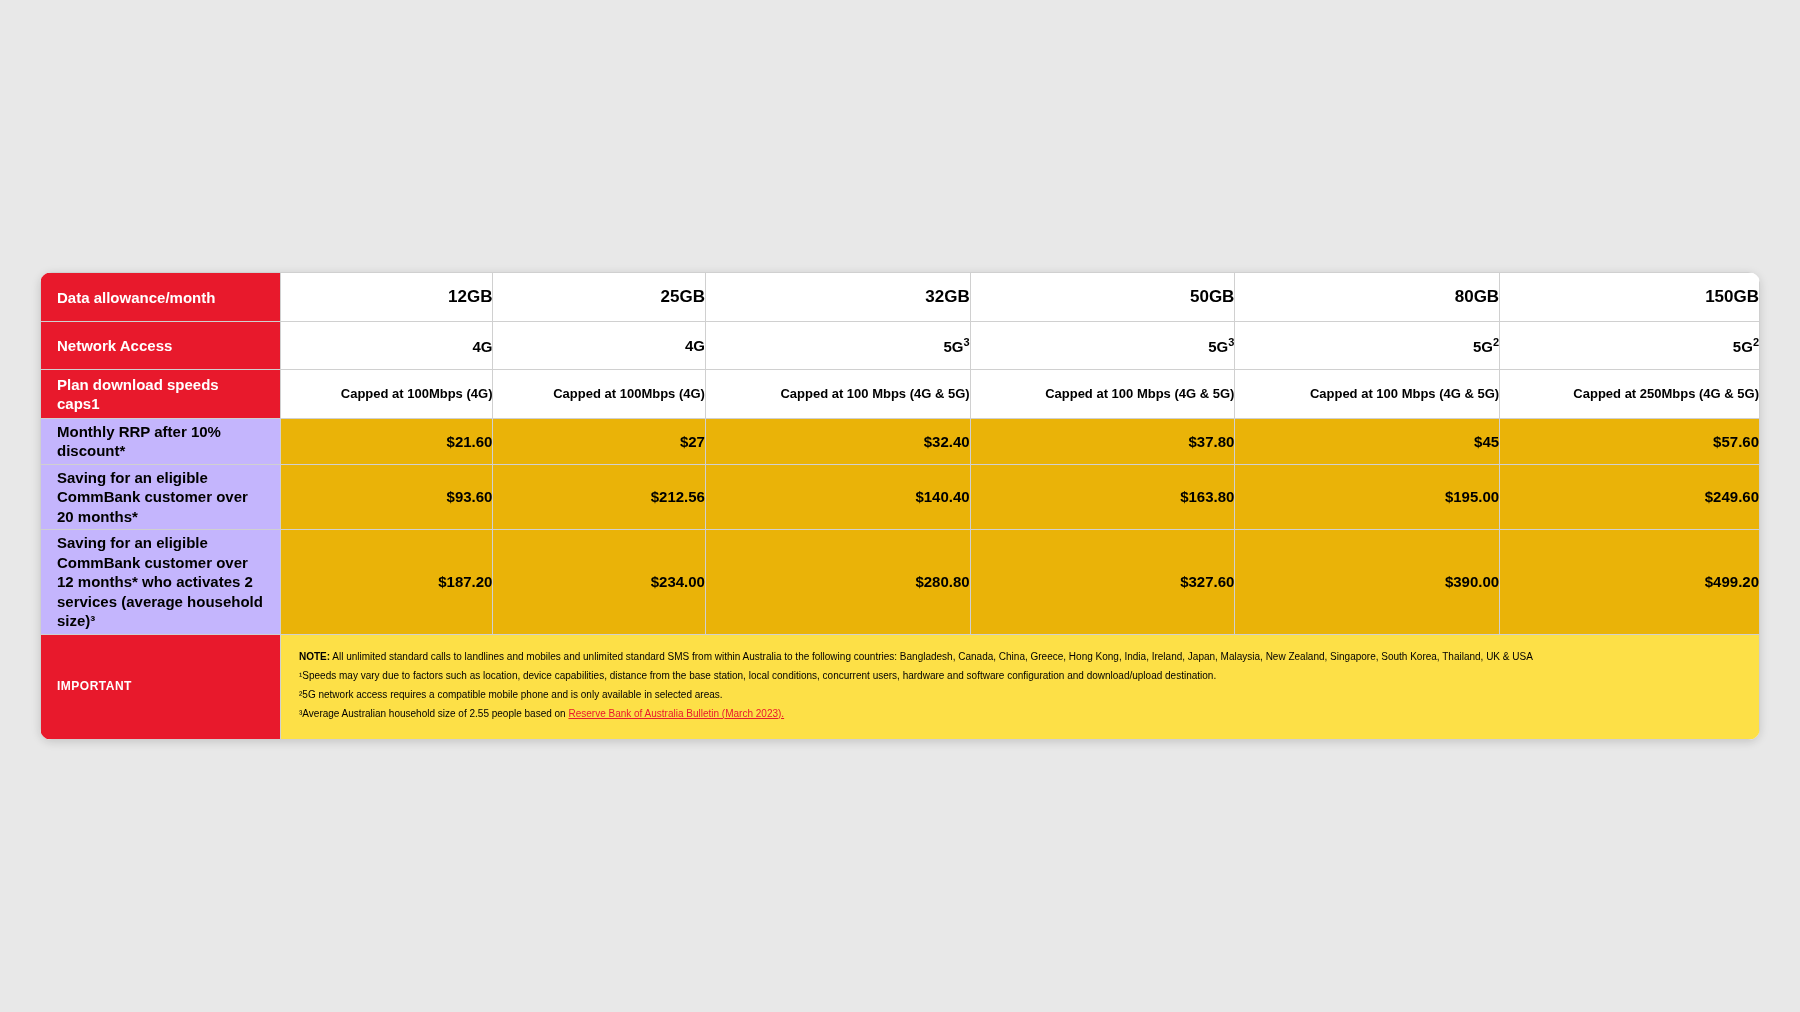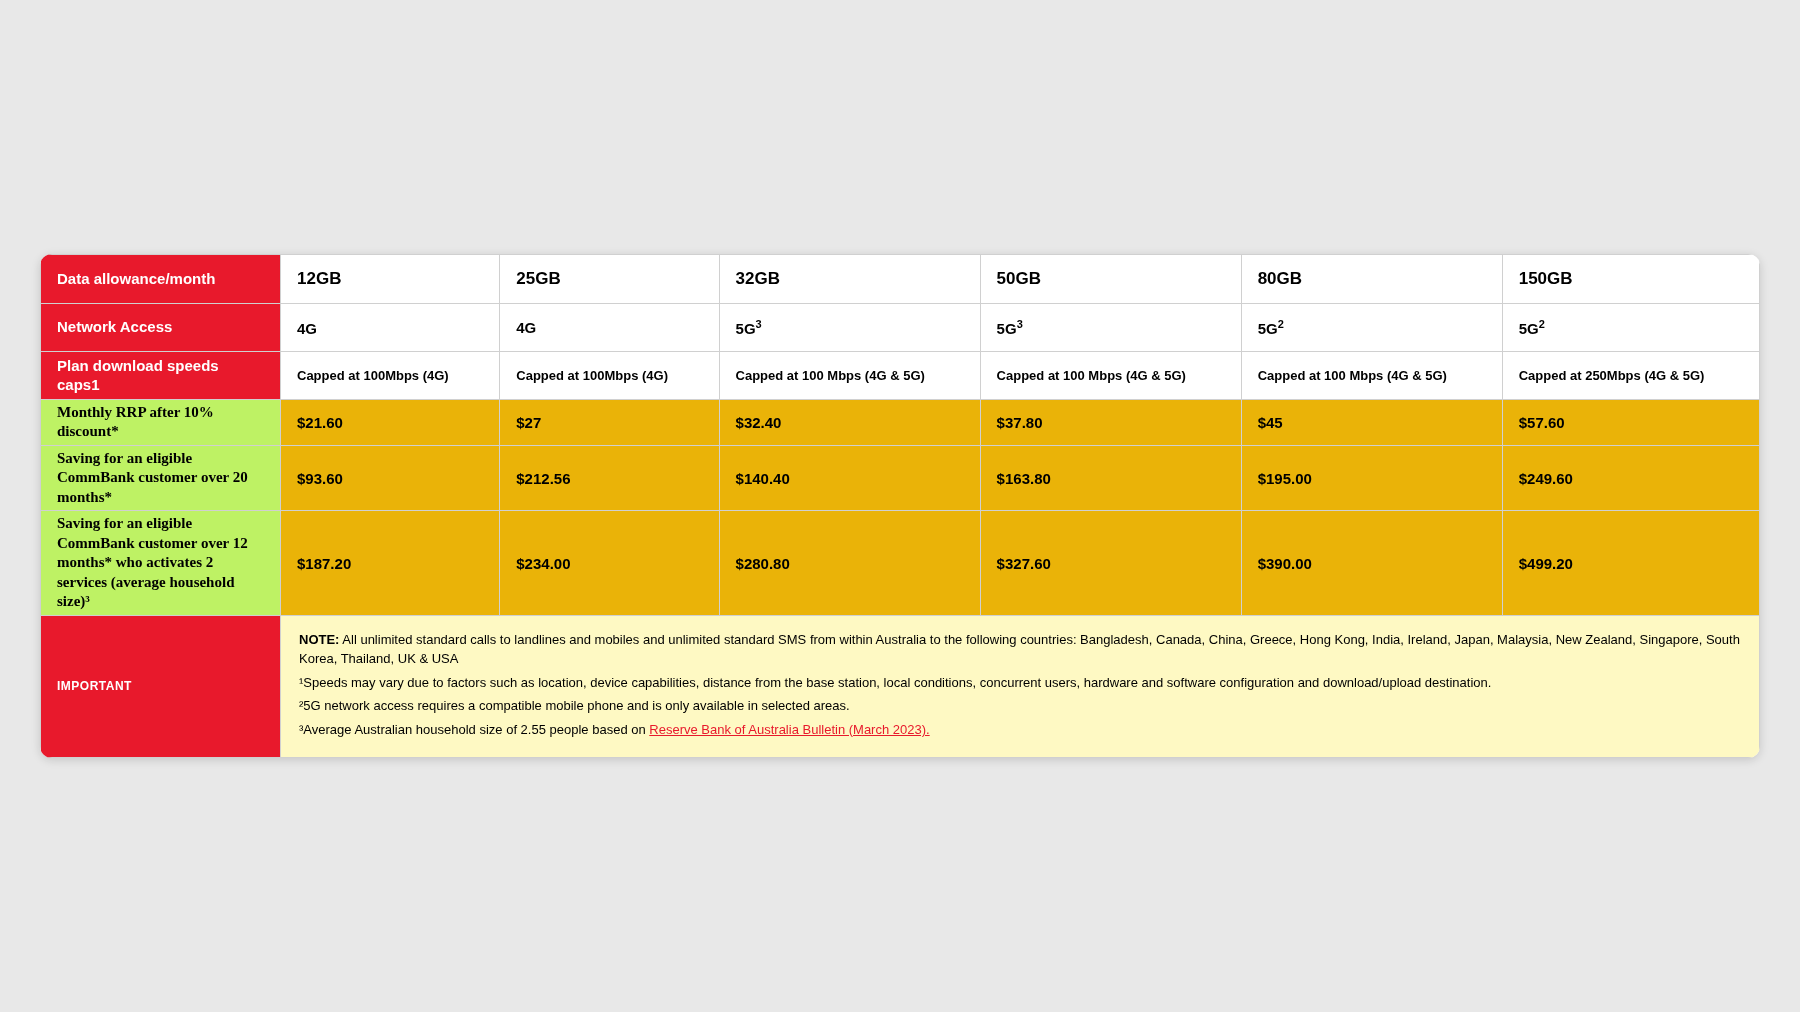--- a/index.html
+++ b/index.html
@@ -31,35 +31,34 @@
     .label-cell {
       background: #e8192c;
       color: #fff;
       font-weight: 800;
       font-size: 15px;
       padding: 3px 16px;
       width: 240px;
       line-height: 1.3;
     }
     .label-cell.yellow-label {
-      background: #bef264;
+      background: #c4b5fd;
       color: #000;
-      font-family: Liberation Serif, serif;
     }
     .label-cell.important-label {
       background: #e8192c;
       color: #fff;
       font-weight: 800;
       font-size: 12px;
       letter-spacing: 0.5px;
       text-transform: uppercase;
     }
     .data-cell {
-      text-align: left;
-      padding: 14px 16px;
+      text-align: right;
+      padding: 14px 0;
       font-size: 15px;
       font-weight: 700;
       background: #fff;
       vertical-align: middle;
     }
     .data-cell.yellow-bg {
       background: #eab308;
     }
     .data-cell.header-cell {
       font-size: 17px;
@@ -70,23 +69,23 @@
       vertical-align: super;
       font-weight: 700;
     }
     .data-cell .speed-text {
       font-size: 13px;
       font-weight: 700;
       line-height: 1.4;
     }
     .important-content-cell {
       padding: 14px 18px;
-      font-size: 13px;
+      font-size: 10px;
       line-height: 1.5;
-      background: #fef9c3;
+      background: #fde047;
       color: #000;
       text-align: left;
       vertical-align: top;
     }
     .important-content-cell .note-bold {
       font-weight: 800;
     }
     .important-content-cell a {
       color: #e8192c;
       text-decoration: underline;

